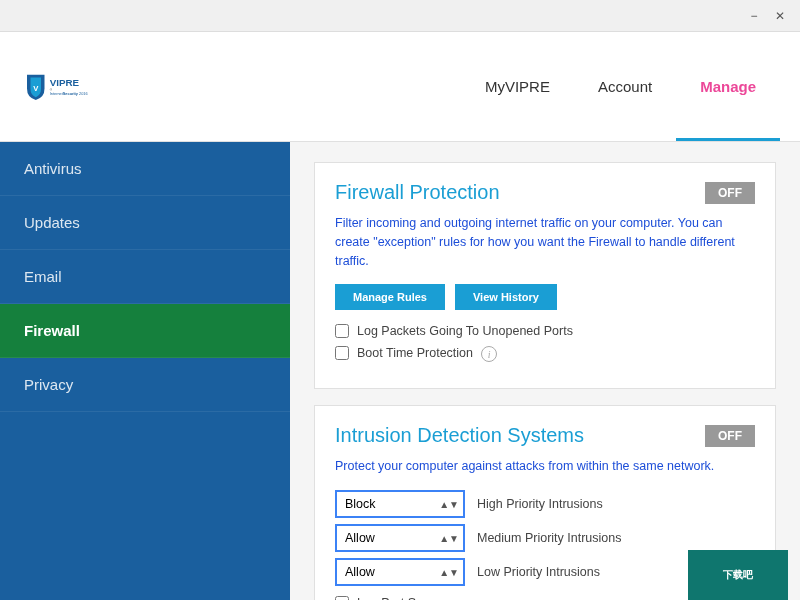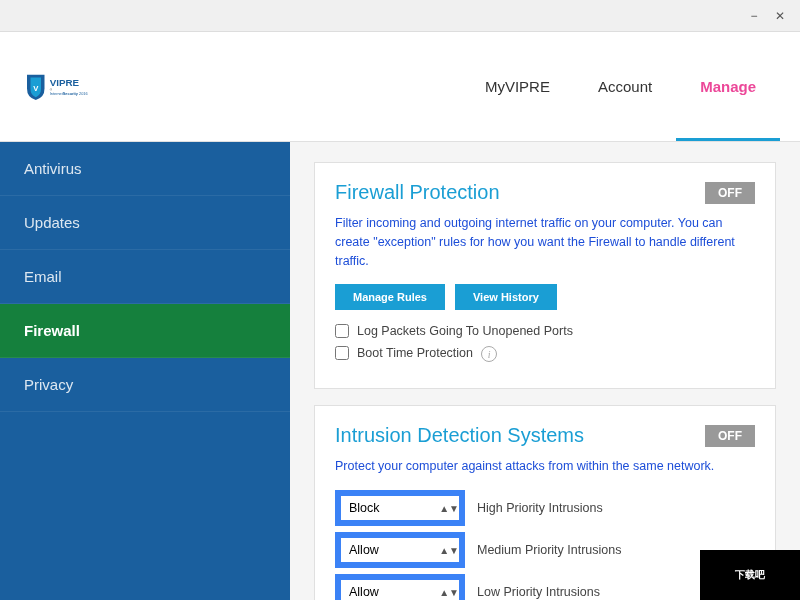--- a/index.html
+++ b/index.html
@@ -219,21 +219,21 @@
       gap: 12px;
     }
     .ids-select-wrap {
       position: relative;
       width: 130px;
     }
     .ids-select {
       width: 130px;
       padding: 5px 8px;
       font-size: 12.5px;
-      border: 6px solid #3b82f6;
+      border: 2px solid #3b82f6;
       background: #fff;
       appearance: none;
       cursor: pointer;
     }
     .select-arrow {
       position: absolute;
       right: 6px;
       top: 50%;
       transform: translateY(-50%);
       pointer-events: none;
@@ -242,24 +242,24 @@
     }
     .ids-rule-label {
       font-size: 12.5px;
       color: #444;
     }
 
     
     .watermark {
       position: absolute;
       bottom: 0;
-      right: 0;
+      right: 12px;
       width: 100px;
       height: 50px;
-      background: #000000;
+      background: #0f766e;
       display: flex;
       align-items: center;
       justify-content: center;
       font-size: 10px;
       color: #fff;
       font-weight: bold;
       z-index: 10;
     }
   </style>
 </head>

